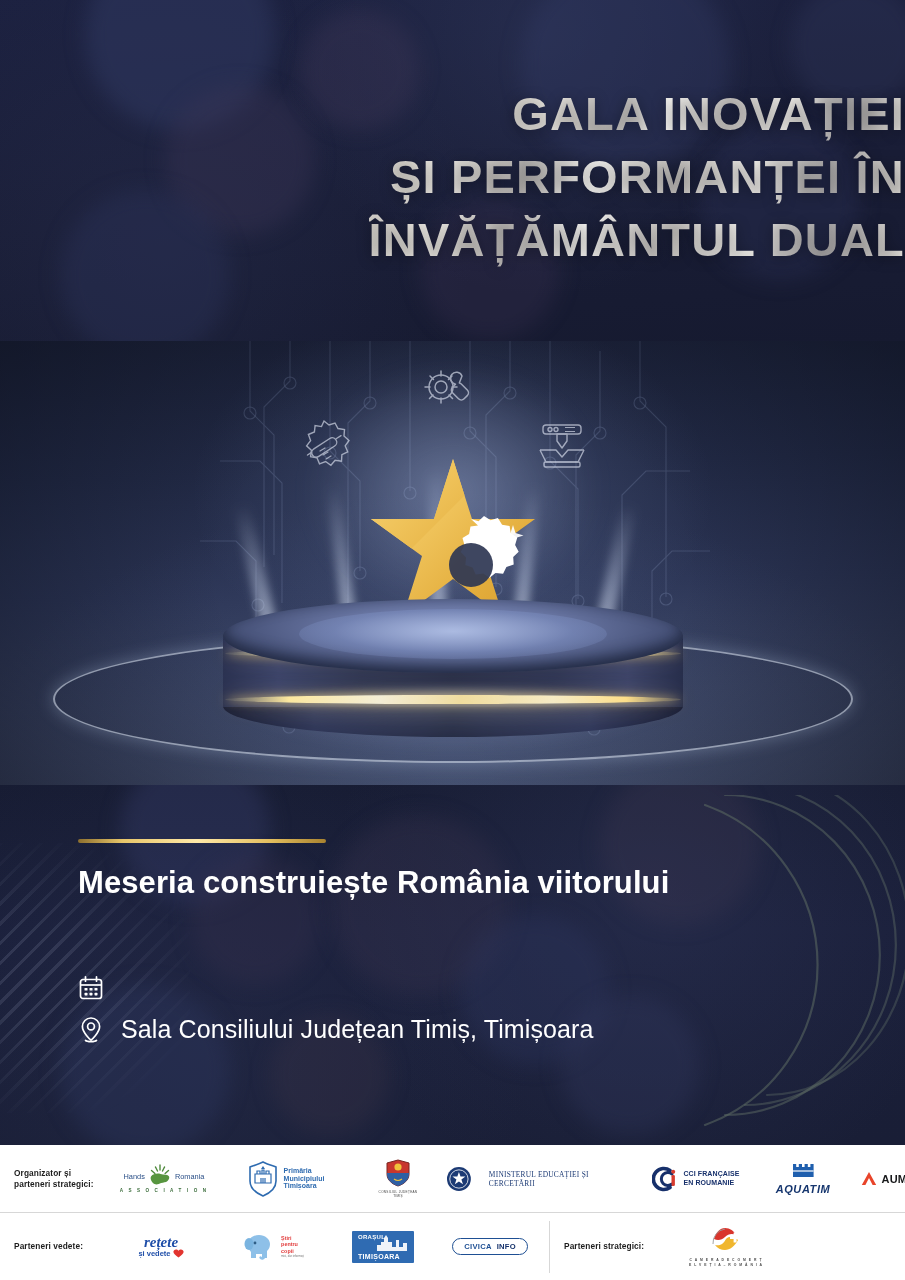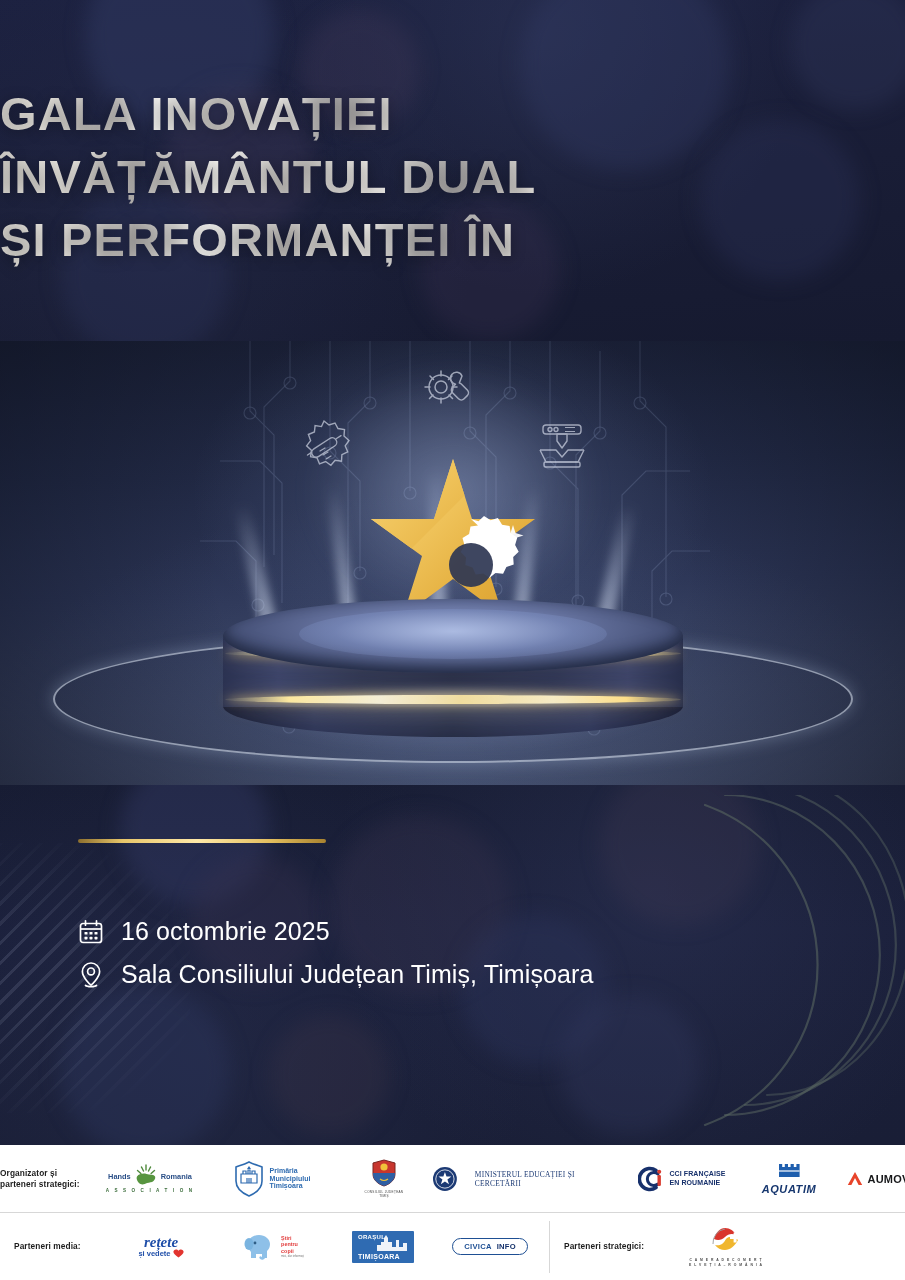--- a/index.html
+++ b/index.html
@@ -21,21 +21,21 @@
     background:
       radial-gradient(circle at 60% 10%, rgba(60,70,110,.32) 0%, rgba(0,0,0,0) 42%),
       radial-gradient(circle at 18% 70%, rgba(55,62,100,.22) 0%, rgba(0,0,0,0) 40%),
       linear-gradient(175deg,#1c2140 0%,#191d36 55%,#161a30 100%);
     overflow:hidden;
   }
   .bokeh { position:absolute; border-radius:50%; filter:blur(10px); pointer-events:none; }
 
   .title-wrap {
     position:absolute; left:0; top:0; width:905px; height:341px;
-    display:flex; flex-direction:column; align-items:flex-start; justify-content:center;
+    display:flex; flex-direction:column; align-items:flex-end; justify-content:center;
     padding-top:14px;
   }
   .title-line {
     font-weight:bold;
     font-size:47px;
     letter-spacing:1.2px;
     line-height:1.34;
     text-align:center;
     white-space:nowrap;
     background:linear-gradient(100deg,
@@ -161,32 +161,32 @@
   .meta { margin-top:74px; }
   .meta-row { display:flex; align-items:center; gap:17px; margin-bottom:14px; }
   .meta-row svg { display:block; flex:none; }
   .meta-text { color:#fff; font-size:25px; letter-spacing:.1px; }
 
   
   .footer { position:absolute; left:0; top:1145px; width:905px; height:135px; background:#fff; }
   .footer-row {
     display:flex; align-items:center; width:905px;
   }
-  .footer-row-1 { height:68px; border-bottom:1px solid #d7d7d7; }
+  .footer-row-1 { height:68px; border-bottom:1px solid #d7d7d7; padding-left:14px; }
   .footer-row-2 { height:67px; padding-left:14px; }
   .f-label {
     font-size:8.3px; font-weight:bold; color:#1d1d1d; line-height:1.32;
     letter-spacing:.1px; flex:none;
   }
   .logos { display:flex; align-items:center; }
   .logo { display:flex; align-items:center; justify-content:center; flex:none; }
   .divider-v { width:1px; height:52px; background:#d7d7d7; flex:none; }
 
   
-  .lg-hands-name { font-size:7.4px; font-weight:bold; color:#2a4f87; }
+  .lg-hands-name { font-size:7.4px; font-weight:normal; color:#2a4f87; }
   .lg-hands-sub { font-size:4.6px; color:#3c6e3c; letter-spacing:2.1px; font-weight:bold; }
   .lg-pmt { font-size:7px; font-weight:bold; color:#2e6bb0; line-height:1.12; }
   .lg-cjt { font-size:3.1px; color:#454545; letter-spacing:.3px; text-align:center; line-height:1.2; }
   .lg-min { font-size:7.4px; color:#1c3a74; font-family:"Liberation Serif", serif; letter-spacing:.25px;margin-left:10px; }
   .lg-cci { font-size:7px; font-weight:bold; color:#17306b; line-height:1.22; letter-spacing:.1px; }
   .lg-aquatim { font-size:11px; font-weight:bold; color:#16366e; letter-spacing:.6px; }
   .lg-aumovio { font-size:11px; font-weight:bold; color:#17181a; letter-spacing:.2px; }
   .lg-retete { font-size:15px; font-style:italic; font-weight:bold; color:#1f4ea8; font-family:"Liberation Serif", serif; line-height:.95; }
   .lg-retete2 { font-size:7.5px; font-weight:bold; color:#1f4ea8; }
   .lg-stiri { font-size:5.4px; font-weight:bold; color:#e23b3b; line-height:1.18; }
@@ -207,22 +207,22 @@
     <div class="bokeh" style="left:165px; top:85px;  width:150px; height:150px; background:rgba(58,52,84,.40);"></div>
     <div class="bokeh" style="left:60px;  top:190px; width:170px; height:170px; background:rgba(44,50,88,.42);"></div>
     <div class="bokeh" style="left:300px; top:10px;  width:120px; height:120px; background:rgba(70,60,92,.30);"></div>
     <div class="bokeh" style="left:520px; top:-40px; width:210px; height:210px; background:rgba(52,60,104,.35);"></div>
     <div class="bokeh" style="left:700px; top:120px; width:160px; height:160px; background:rgba(46,54,94,.32);"></div>
     <div class="bokeh" style="left:420px; top:200px; width:140px; height:140px; background:rgba(64,56,88,.26);"></div>
     <div class="bokeh" style="left:790px; top:-20px; width:130px; height:130px; background:rgba(58,64,104,.28);"></div>
 
     <div class="title-wrap">
       <div class="title-line">GALA INOVAȚIEI</div>
+      <div class="title-line">ȘI PERFORMANȚEI ÎN</div>
       <div class="title-line">ÎNVĂȚĂMÂNTUL DUAL</div>
-      <div class="title-line">ȘI PERFORMANȚEI ÎN</div>
     </div>
   </div>
 
   <div class="hero">
 
     <svg class="circuits" viewBox="0 0 905 444">
       <g fill="none" stroke="#9fb0d6" stroke-width="1.1" opacity=".5">
         <path d="M250 0 v70 l24 24 v120"></path>
         <path d="M290 0 v40 l-26 26 v160"></path>
         <path d="M330 0 v110 l30 30 v90"></path>
@@ -374,37 +374,37 @@
       <g fill="none" stroke-linecap="round">
         <path d="M60 10 A170 170 0 0 1 60 330" stroke="#5d6b63" stroke-width="2.2" opacity=".55"></path>
         <path d="M80 0  A150 155 0 0 1 80 320" stroke="#5d6b63" stroke-width="2.2" opacity=".5"></path>
         <path d="M100 -10 A132 140 0 0 1 100 310" stroke="#5d6b63" stroke-width="2.2" opacity=".45"></path>
         <path d="M122 -20 A112 126 0 0 1 122 300" stroke="#5d6b63" stroke-width="2.2" opacity=".4"></path>
       </g>
     </svg>
 
     <div class="info-content">
       <div class="gold-rule"></div>
+      <div class="headline2">Meseria construiește România viitorului</div>
 
       <div class="meta">
         <div class="meta-row">
           <svg width="26" height="26" viewBox="0 0 26 26" fill="none" stroke="#ffffff" stroke-width="1.7">
             <rect x="2.5" y="4.5" width="21" height="19" rx="2.5"></rect>
             <path d="M2.5 10 h21"></path>
             <path d="M7.5 1.8 v4.4 M18.5 1.8 v4.4" stroke-linecap="round"></path>
             <g fill="#ffffff" stroke="none">
               <rect x="6.5" y="13" width="3" height="2.6" rx=".6"></rect>
               <rect x="11.5" y="13" width="3" height="2.6" rx=".6"></rect>
               <rect x="16.5" y="13" width="3" height="2.6" rx=".6"></rect>
               <rect x="6.5" y="17.8" width="3" height="2.6" rx=".6"></rect>
               <rect x="11.5" y="17.8" width="3" height="2.6" rx=".6"></rect>
               <rect x="16.5" y="17.8" width="3" height="2.6" rx=".6"></rect>
             </g>
           </svg>
-          <div class="meta-text">16 octombrie 2025</div>
         </div>
         <div class="meta-row">
           <svg width="26" height="28" viewBox="0 0 26 28" fill="none" stroke="#ffffff" stroke-width="1.7">
             <path d="M13 2 a8.6 8.6 0 0 0 -8.6 8.6 c0 6.2 8.6 13.6 8.6 13.6 s8.6-7.4 8.6-13.6 A8.6 8.6 0 0 0 13 2z"></path>
             <circle cx="13" cy="10.4" r="3.4"></circle>
             <path d="M7.5 24.4 C9 26 17 26 18.5 24.4" stroke-linecap="round"></path>
           </svg>
           <div class="meta-text">Sala Consiliului Județean Timiș, Timișoara</div>
         </div>
       </div>
@@ -503,21 +503,21 @@
         <div class="logo" style="width:96px; gap:5px;">
           <svg width="16" height="15" viewBox="0 0 16 15">
             <path d="M8 1 L15.2 14 H11.6 L8 7 L4.4 14 H0.8 Z" fill="#e8442a"></path>
           </svg>
           <div class="lg-aumovio">AUMOVIO</div>
         </div>
       </div>
     </div>
 
     <div class="footer-row footer-row-2">
-      <div class="f-label" style="width:92px;">Parteneri media:</div>
+      <div class="f-label" style="width:92px;">Parteneri vedete:</div>
 
       <div class="logos" style="gap:0;">
 
         <div class="logo" style="width:110px;">
           <div style="text-align:center;">
             <div class="lg-retete">rețete</div>
             <div style="display:flex; align-items:center; justify-content:center; gap:2px;">
               <span class="lg-retete2">și vedete</span>
               <svg width="11" height="9" viewBox="0 0 11 9">
                 <path d="M5.5 8.4 C2 6 .4 4.3 .4 2.8 .4 1.4 1.6 .4 3 .4 c1 0 1.9 .5 2.5 1.3 C6.1 .9 7 .4 8 .4 c1.4 0 2.6 1 2.6 2.4 0 1.5-1.6 3.2-5.1 5.6z" fill="#e2342f"></path>

